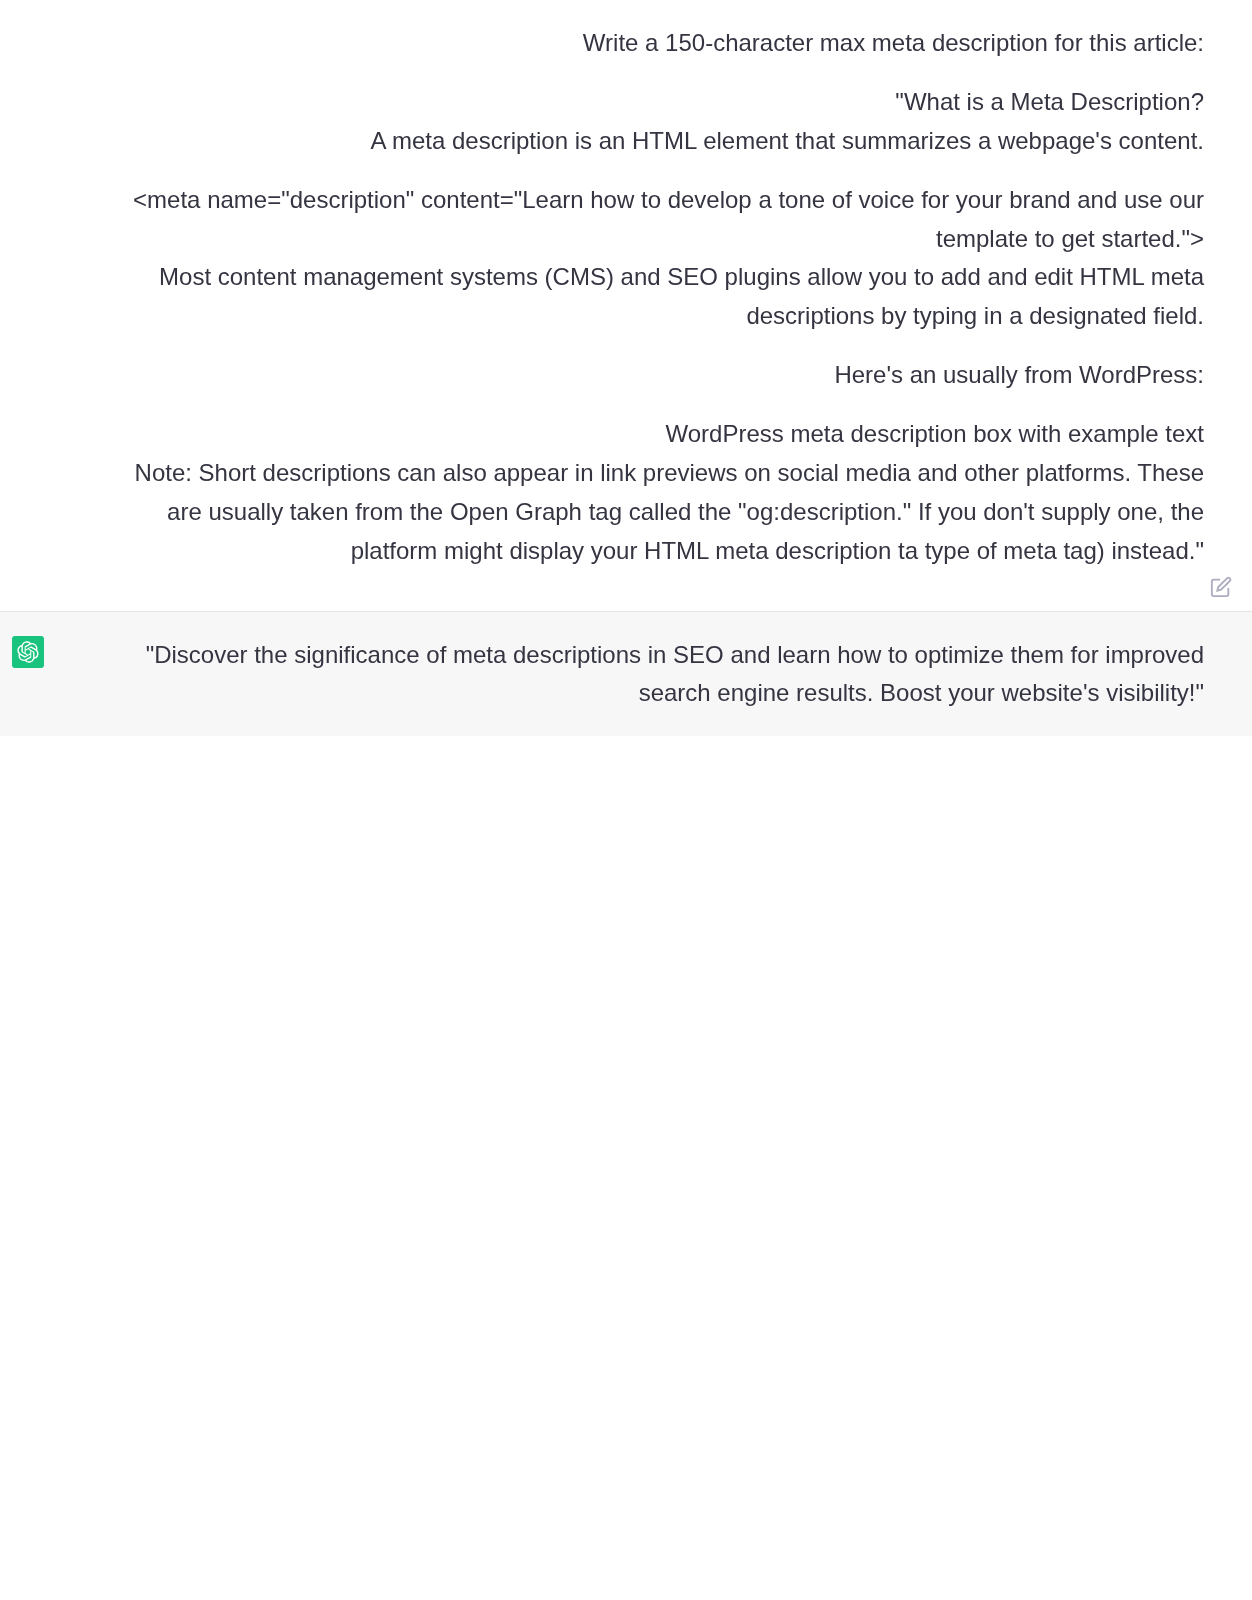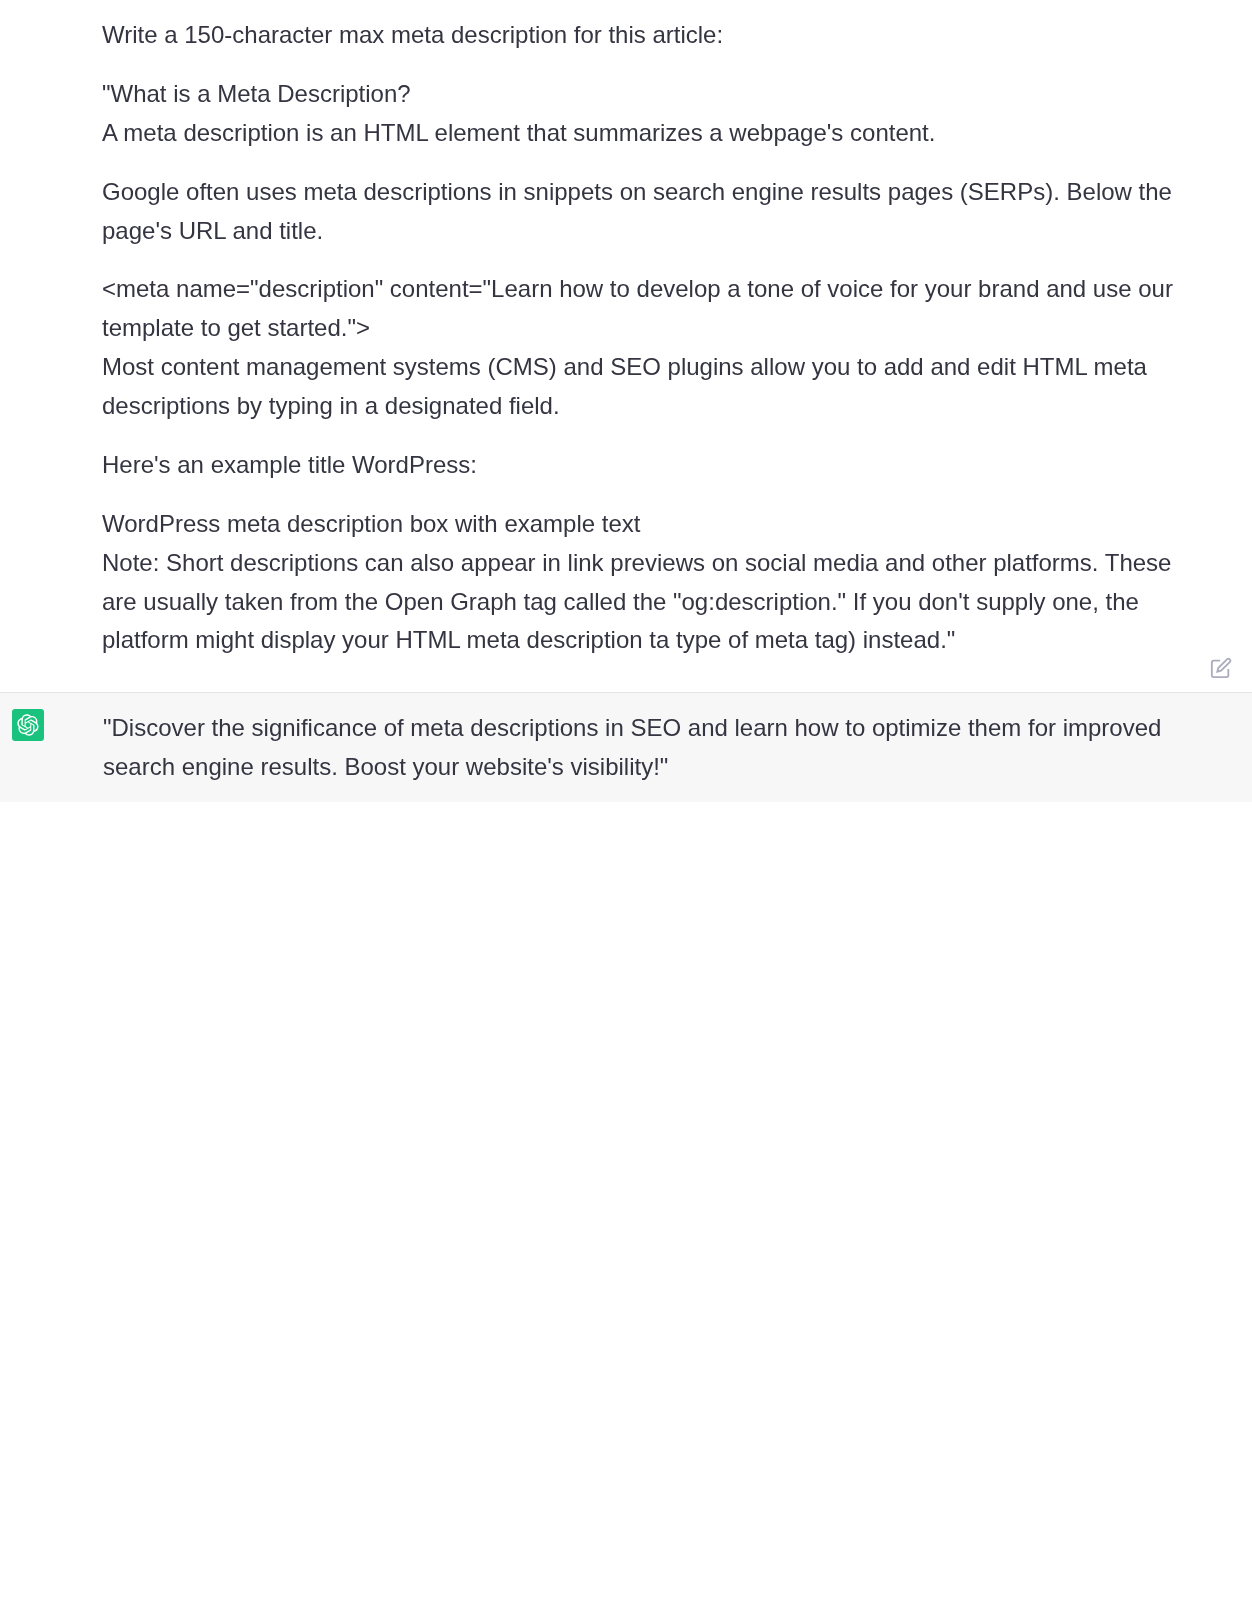--- a/index.html
+++ b/index.html
@@ -10,22 +10,23 @@
     body {
       font-family: -apple-system, BlinkMacSystemFont, "Segoe UI", Helvetica, Arial, sans-serif;
       font-size: 24px;
       line-height: 1.6;
       color: #343541;
       background: #ffffff;
       max-width: 1252px;
     }
     .message-row {
       display: flex;
-      padding: 16px 0;
+      padding: 24px 0;
       position: relative;
+      text-align: right;
     }
     .user-row {
       background: #ffffff;
       border-bottom: 1px solid #e5e5e5;
     }
     .assistant-row {
       background: #f7f7f8;
     }
     .avatar-col {
       width: 95px;
@@ -91,24 +92,23 @@
   </style>
 </head>
 <body>
 
 <div class="message-row user-row">
   <div class="content-col">
     <div class="prompt-text">
       <p style="white-space: pre-line;">Write a 150-character max meta description for this article:</p>
       <p style="white-space: pre-line;">"What is a Meta Description?
 A meta description is an HTML element that summarizes a webpage's content.</p>
-      <p style="white-space: pre-line;">Google often uses meta descriptions in snippets on search engine results pages (SERPs). Below the page's URL and title.</p>
       <p style="white-space: pre-line;">&lt;meta name="description" content="Learn how to develop a tone of voice for your brand and use our template to get started."&gt;
 Most content management systems (CMS) and SEO plugins allow you to add and edit HTML meta descriptions by typing in a designated field.</p>
-      <p style="white-space: pre-line;">Here's an example title WordPress:</p>
+      <p style="white-space: pre-line;">Here's an usually from WordPress:</p>
       <p style="white-space: pre-line;">WordPress meta description box with example text
 Note: Short descriptions can also appear in link previews on social media and other platforms. These are usually taken from the Open Graph tag called the "og:description." If you don't supply one, the platform might display your HTML meta description ta type of meta tag) instead."</p>
     </div>
   </div>
   <div class="edit-icon">
     <svg viewBox="0 0 24 24">
       <path d="M11 4H4a2 2 0 0 0-2 2v14a2 2 0 0 0 2 2h14a2 2 0 0 0 2-2v-7"></path>
       <path d="M18.5 2.5a2.121 2.121 0 0 1 3 3L12 15l-4 1 1-4 9.5-9.5z"></path>
     </svg>
   </div>

